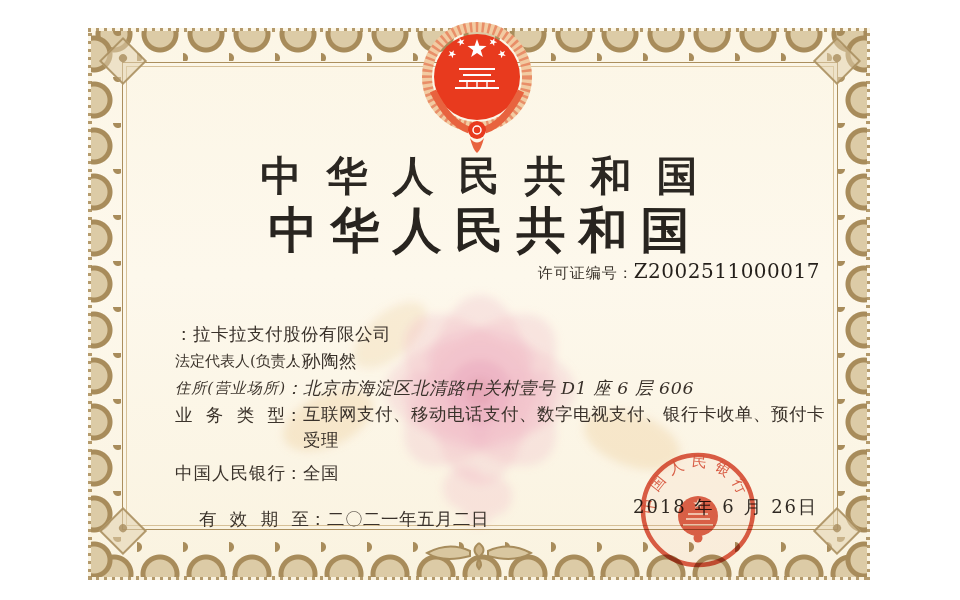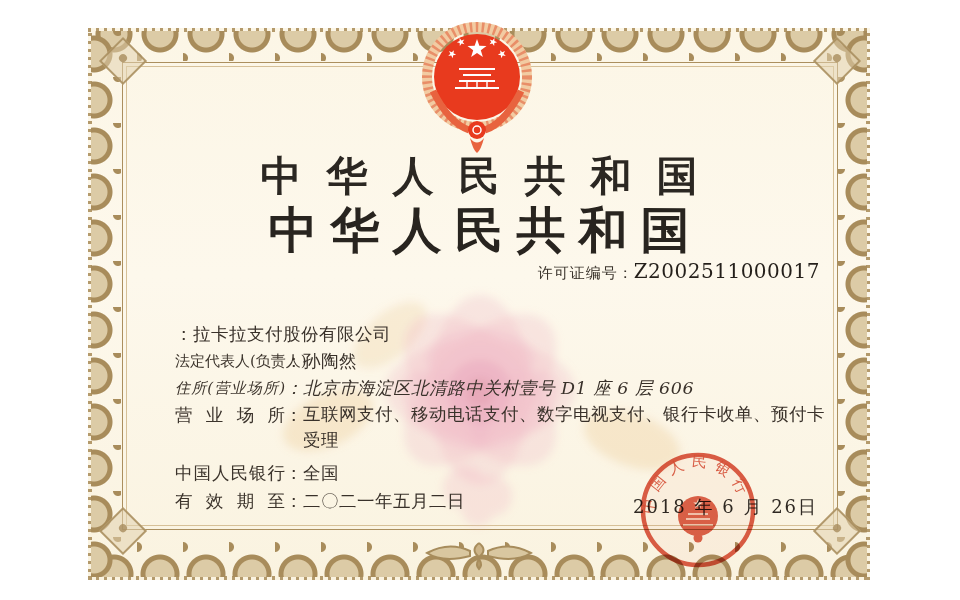--- a/index.html
+++ b/index.html
@@ -175,30 +175,30 @@
     <span class="lbl">法定代表人(负责人)</span>
       <span class="colon">：</span>
       <span class="val">孙陶然</span>
   </div>
   <div class="row row-3" style="top:346px;font-style:italic;">
     <span class="lbl">住所(营业场所)</span>
       <span class="colon">：</span>
       <span class="val">北京市海淀区北清路中关村壹号 D1 座 6 层 606</span>
   </div>
   <div class="row row-4" style="top:373px;">
-    <span class="lbl">营业场所</span>
+    <span class="lbl">业务类型</span>
       <span class="colon">：</span>
       <span class="val">互联网支付、移动电话支付、数字电视支付、银行卡收单、预付卡受理</span>
   </div>
   <div class="row row-5" style="top:431px;">
     <span class="lbl">中国人民银行</span>
       <span class="colon">：</span>
       <span class="val">全国</span>
   </div>
-  <div class="row row-6" style="top:459px;">
+  <div class="row row-6" style="top:477px;margin-left:24px;">
     <span class="lbl">有效期至</span>
       <span class="colon">：</span>
       <span class="val">二〇二一年五月二日</span>
   </div>
 
   <div class="issue-date">2018 年 6 月 26日</div>
 
   <svg class="seal" width="124" height="124" viewBox="0 0 124 124">
     <defs>
       <path id="st2" d="M0,-10 L2.35,-3.24 L9.51,-3.09 L3.8,1.24 L5.88,8.09 L0,4 L-5.88,8.09 L-3.8,1.24 L-9.51,-3.09 L-2.35,-3.24 Z"></path>

